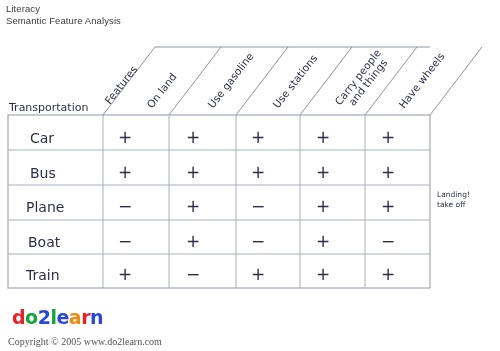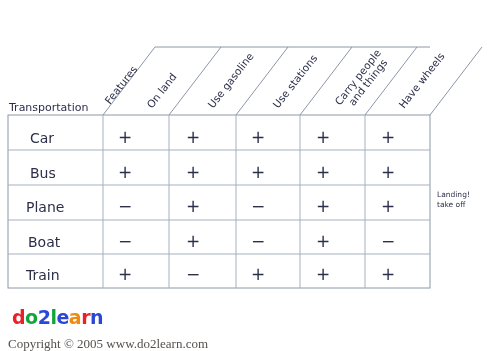--- a/index.html
+++ b/index.html
@@ -85,29 +85,31 @@
     letter-spacing: -0.5px;
     white-space: nowrap;
   }
   #logo span { display: inline-block; }
 
   #copyright {
     position: absolute;
     left: 8px;
     top: 336px;
     font-family: "Liberation Serif", serif;
-    font-size: 13px;
+    font-size: 10px;
     color: #55514e;
     white-space: nowrap;
   }
 </style>
 </head>
 <body>
 
 <div id="title-block">
+  <div>Literacy</div>
+  <div>Semantic Feature Analysis</div>
 </div>
 
 <div id="worksheet">
   <svg width="500" height="351" viewBox="0 0 500 351" xmlns="http://www.w3.org/2000/svg">
 
     <g>
       <line class="gridline" x1="155" y1="47" x2="430" y2="47"></line>
       <line class="gridline" x1="155" y1="47" x2="103" y2="115"></line>
       <line class="gridline" x1="221" y1="47" x2="169" y2="115"></line>
       <line class="gridline" x1="288" y1="47" x2="236" y2="115"></line>

